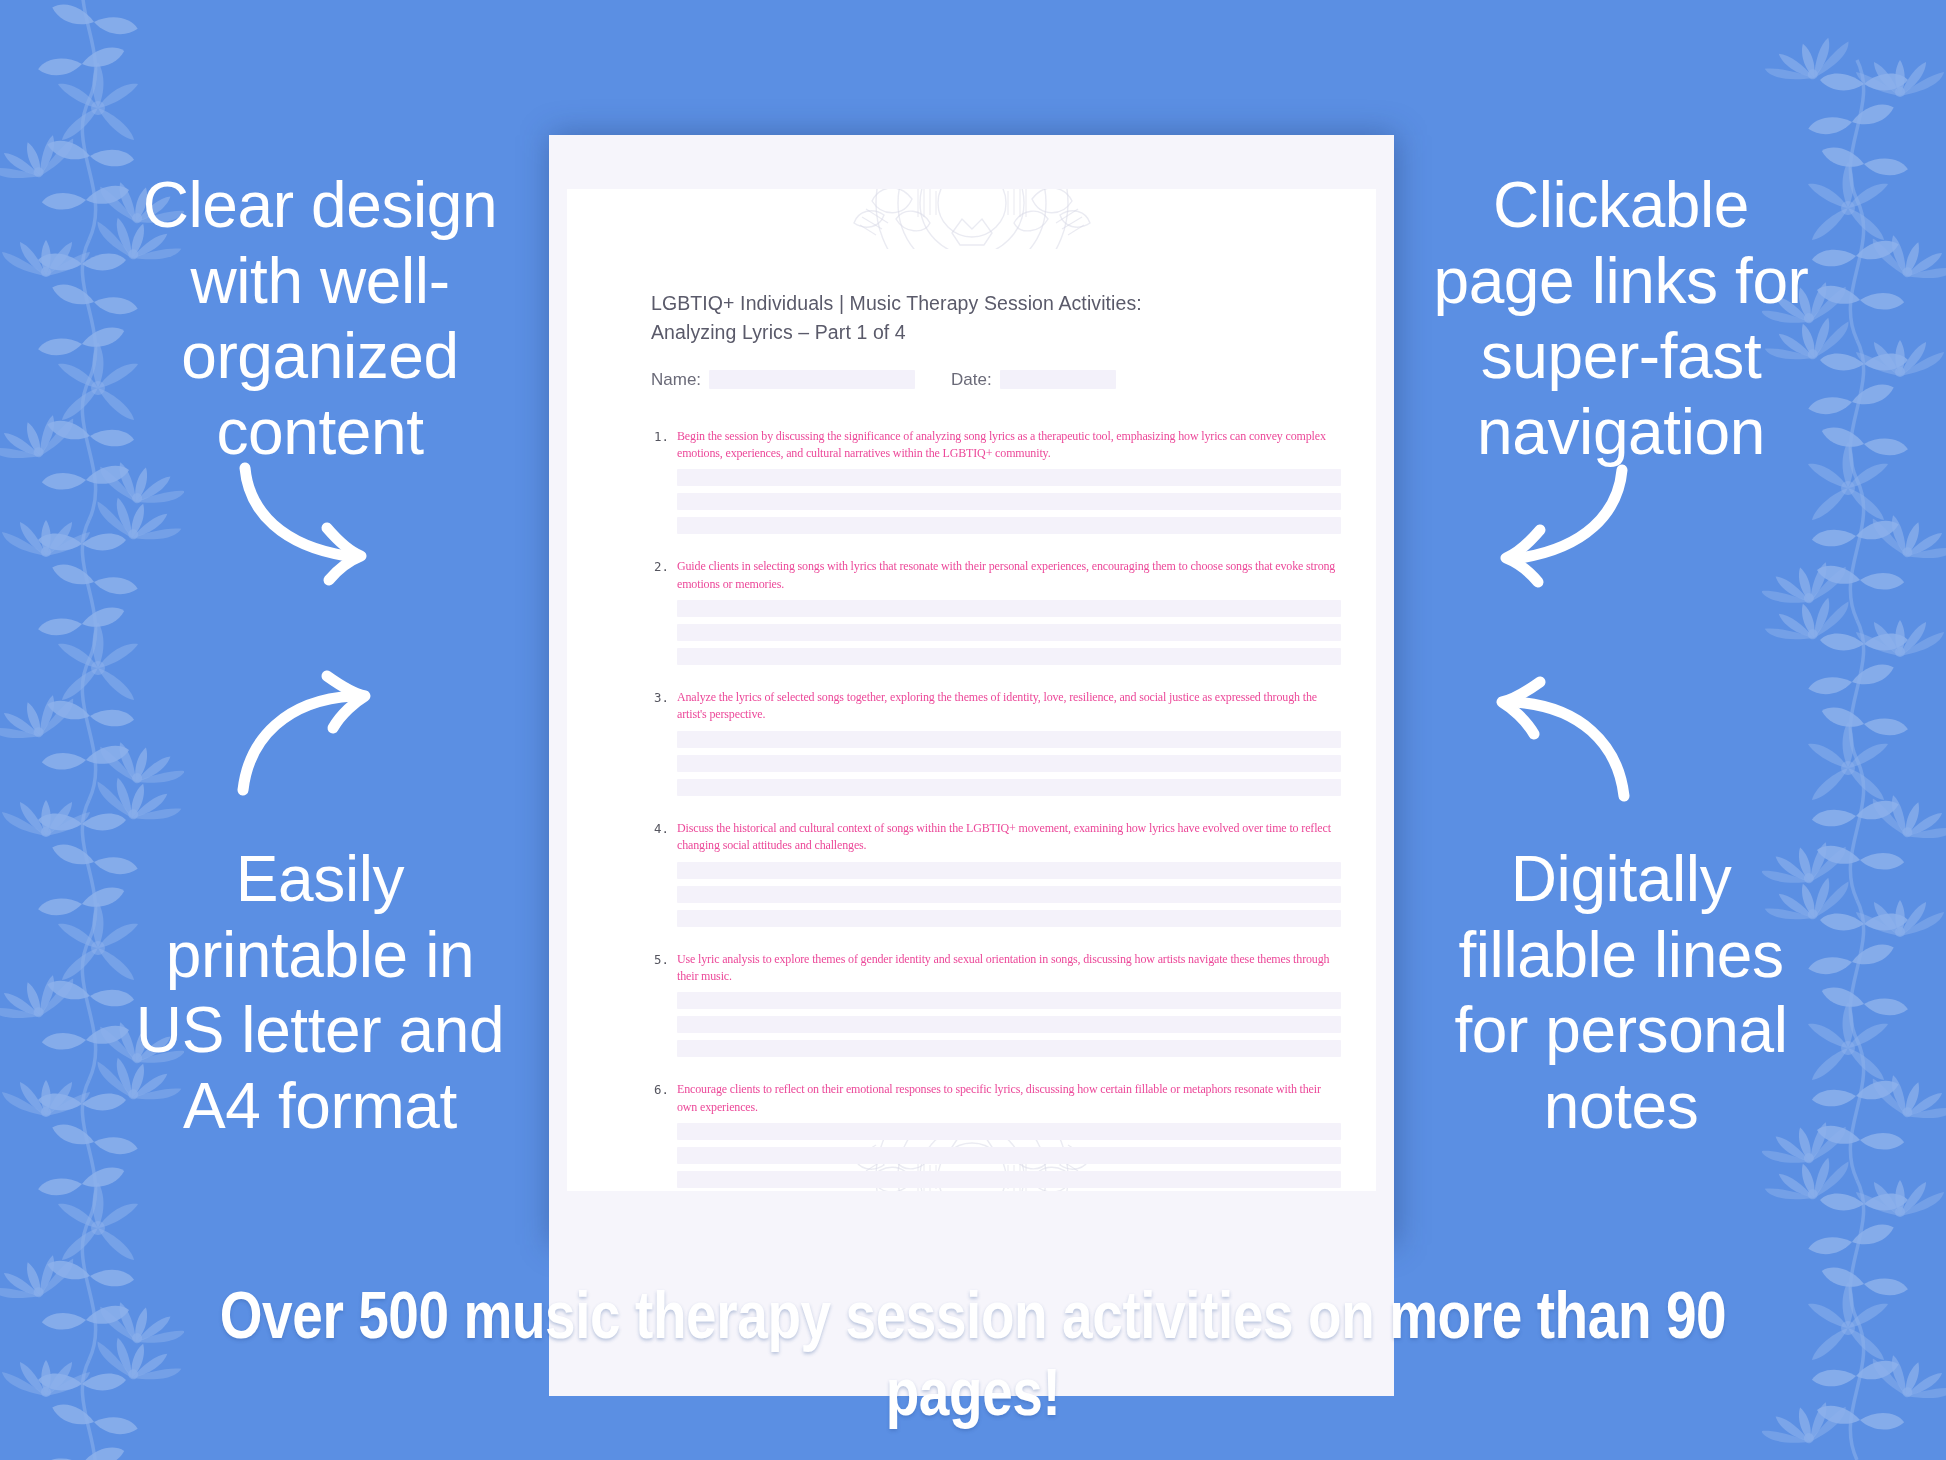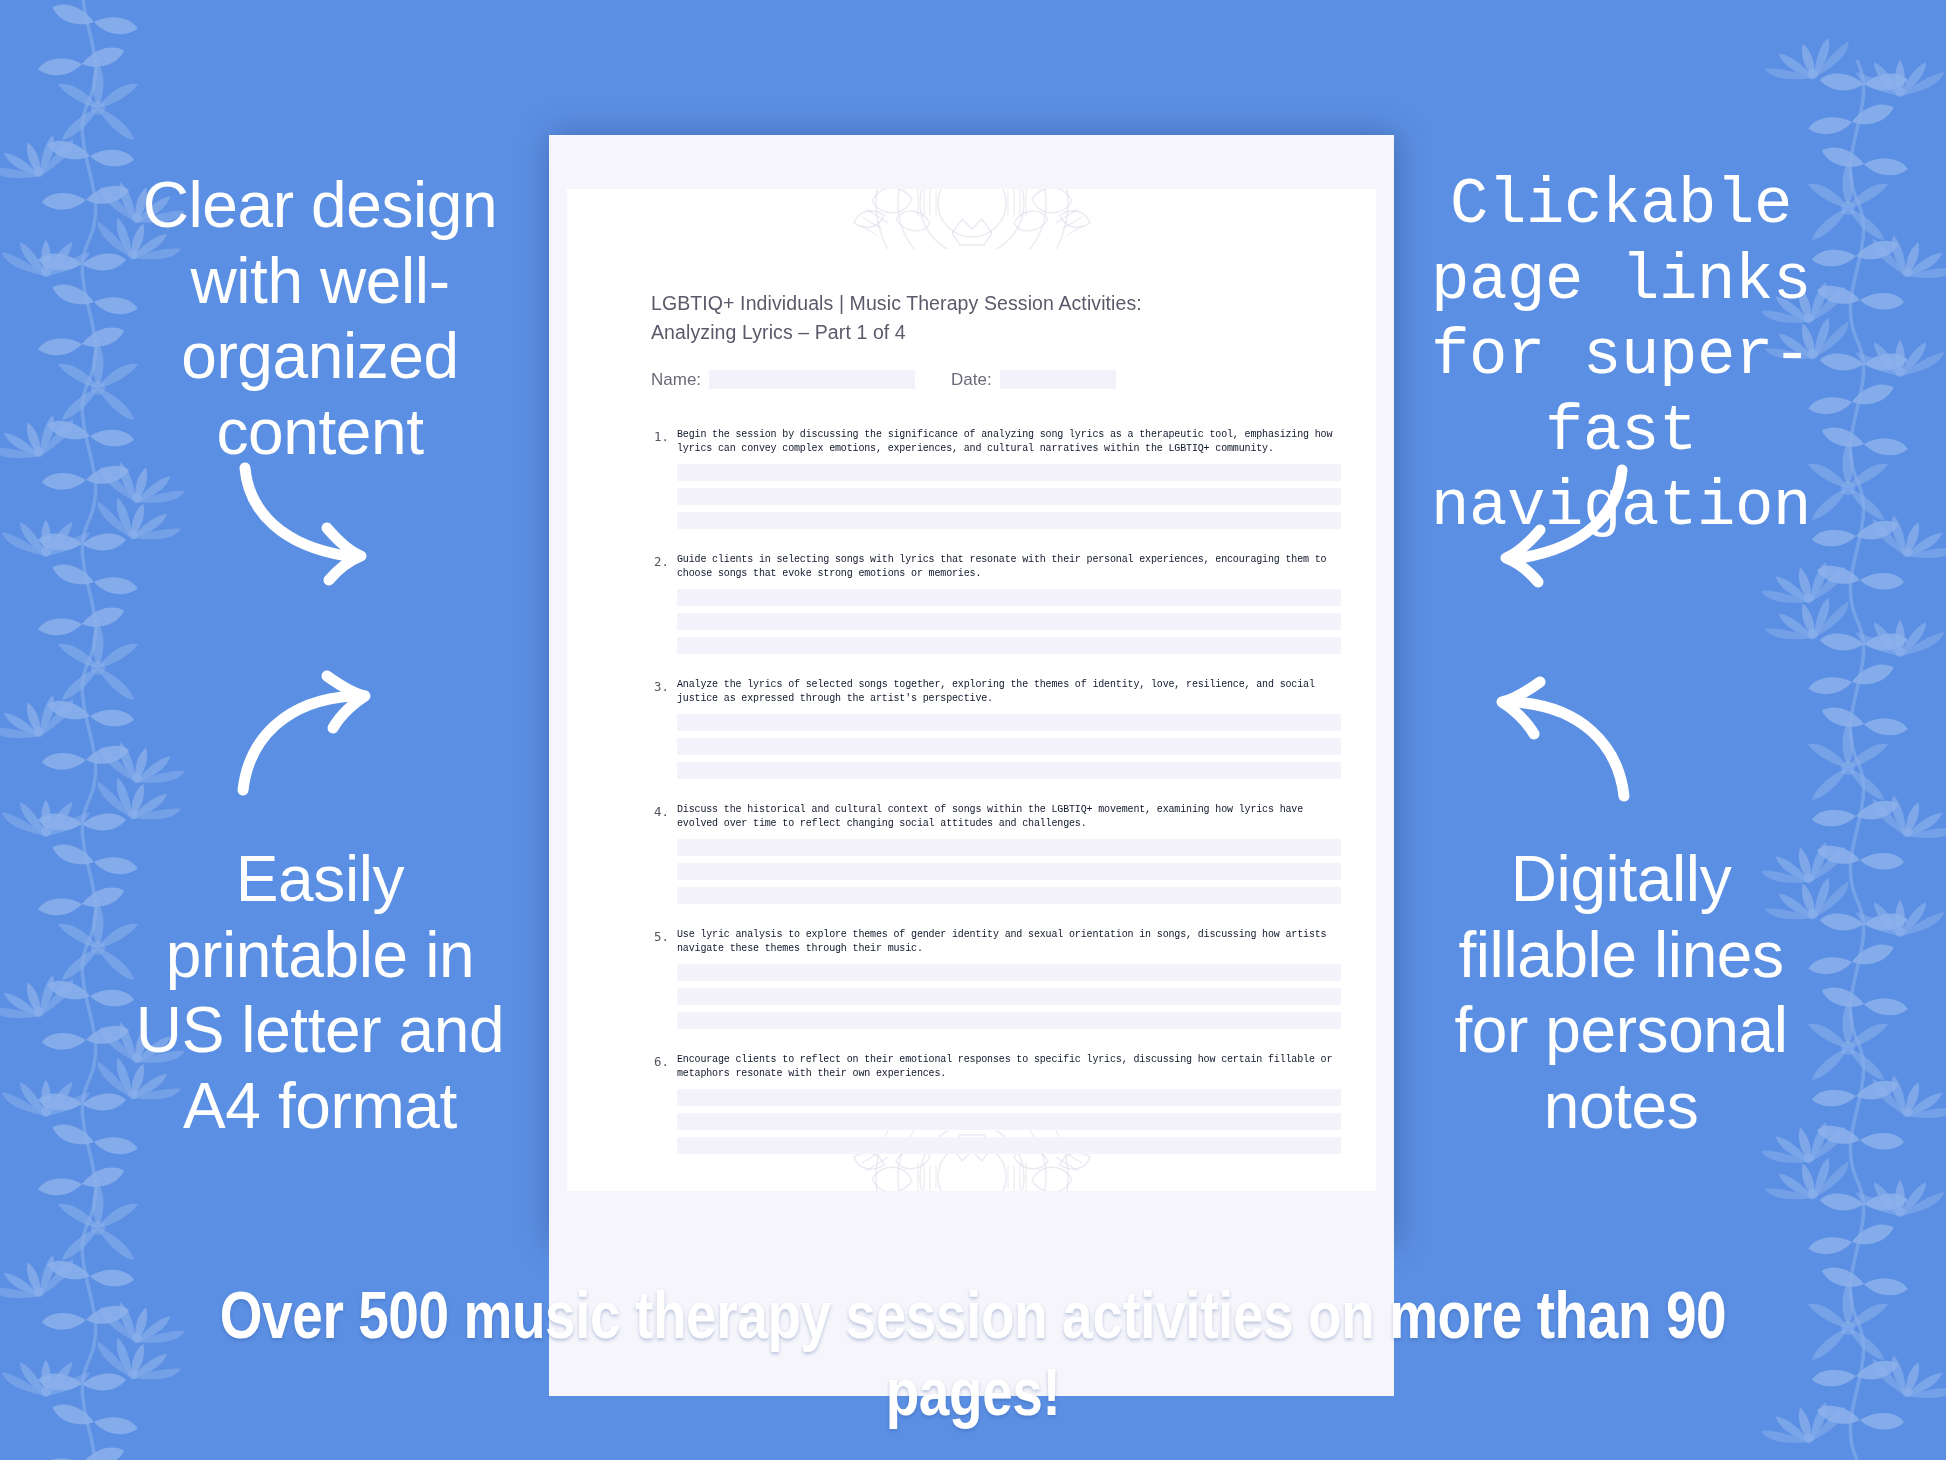--- a/index.html
+++ b/index.html
@@ -35,21 +35,21 @@
     color: #ffffff;
     text-align: center;
     font-weight: 300;
     font-size: 64px;
     line-height: 1.18;
     letter-spacing: -0.4px;
     font-family: "Liberation Sans", sans-serif;
   }
   .promo-tl { left: 120px;  top: 168px; width: 400px; }
   .promo-bl { left: 120px;  top: 842px; width: 400px; }
-  .promo-tr { right: 120px; top: 168px; width: 410px; font-family: Liberation Mono, monospace; }
+  .promo-tr { right: 120px; top: 168px; width: 410px; }
   .promo-br { right: 120px; top: 842px; width: 410px; }
 
   
   .arrow { position: absolute; pointer-events: none; }
   .arrow svg { display: block; overflow: visible; }
   .arrow-tl { left: 235px;  top: 460px; }
   .arrow-bl { left: 235px;  top: 680px; }
   .arrow-tr { left: 1472px; top: 462px; }
   .arrow-br { left: 1472px; top: 686px; }
 
@@ -135,23 +135,23 @@
     flex: 0 0 26px;
     text-align: right;
     padding-right: 8px;
     color: #55555f;
     font-family: "DejaVu Sans Mono", monospace;
     font-size: 12.4px;
     line-height: 1.45;
   }
   .activity-body { flex: 1 1 auto; }
   .activity-text {
-    color: #0f172a;
-    font-family: Liberation Mono, monospace;
-    font-size: 10px;
+    color: #ec4899;
+    font-family: Liberation Serif, serif;
+    font-size: 12px;
     line-height: 1.45;
     letter-spacing: -0.15px;
     white-space: normal;
   }
   .fill-lines { margin-top: 7px; }
   .fill-line {
     height: 17px;
     background: #f4f2fa;
     margin-bottom: 7px;
     border-radius: 1px;

